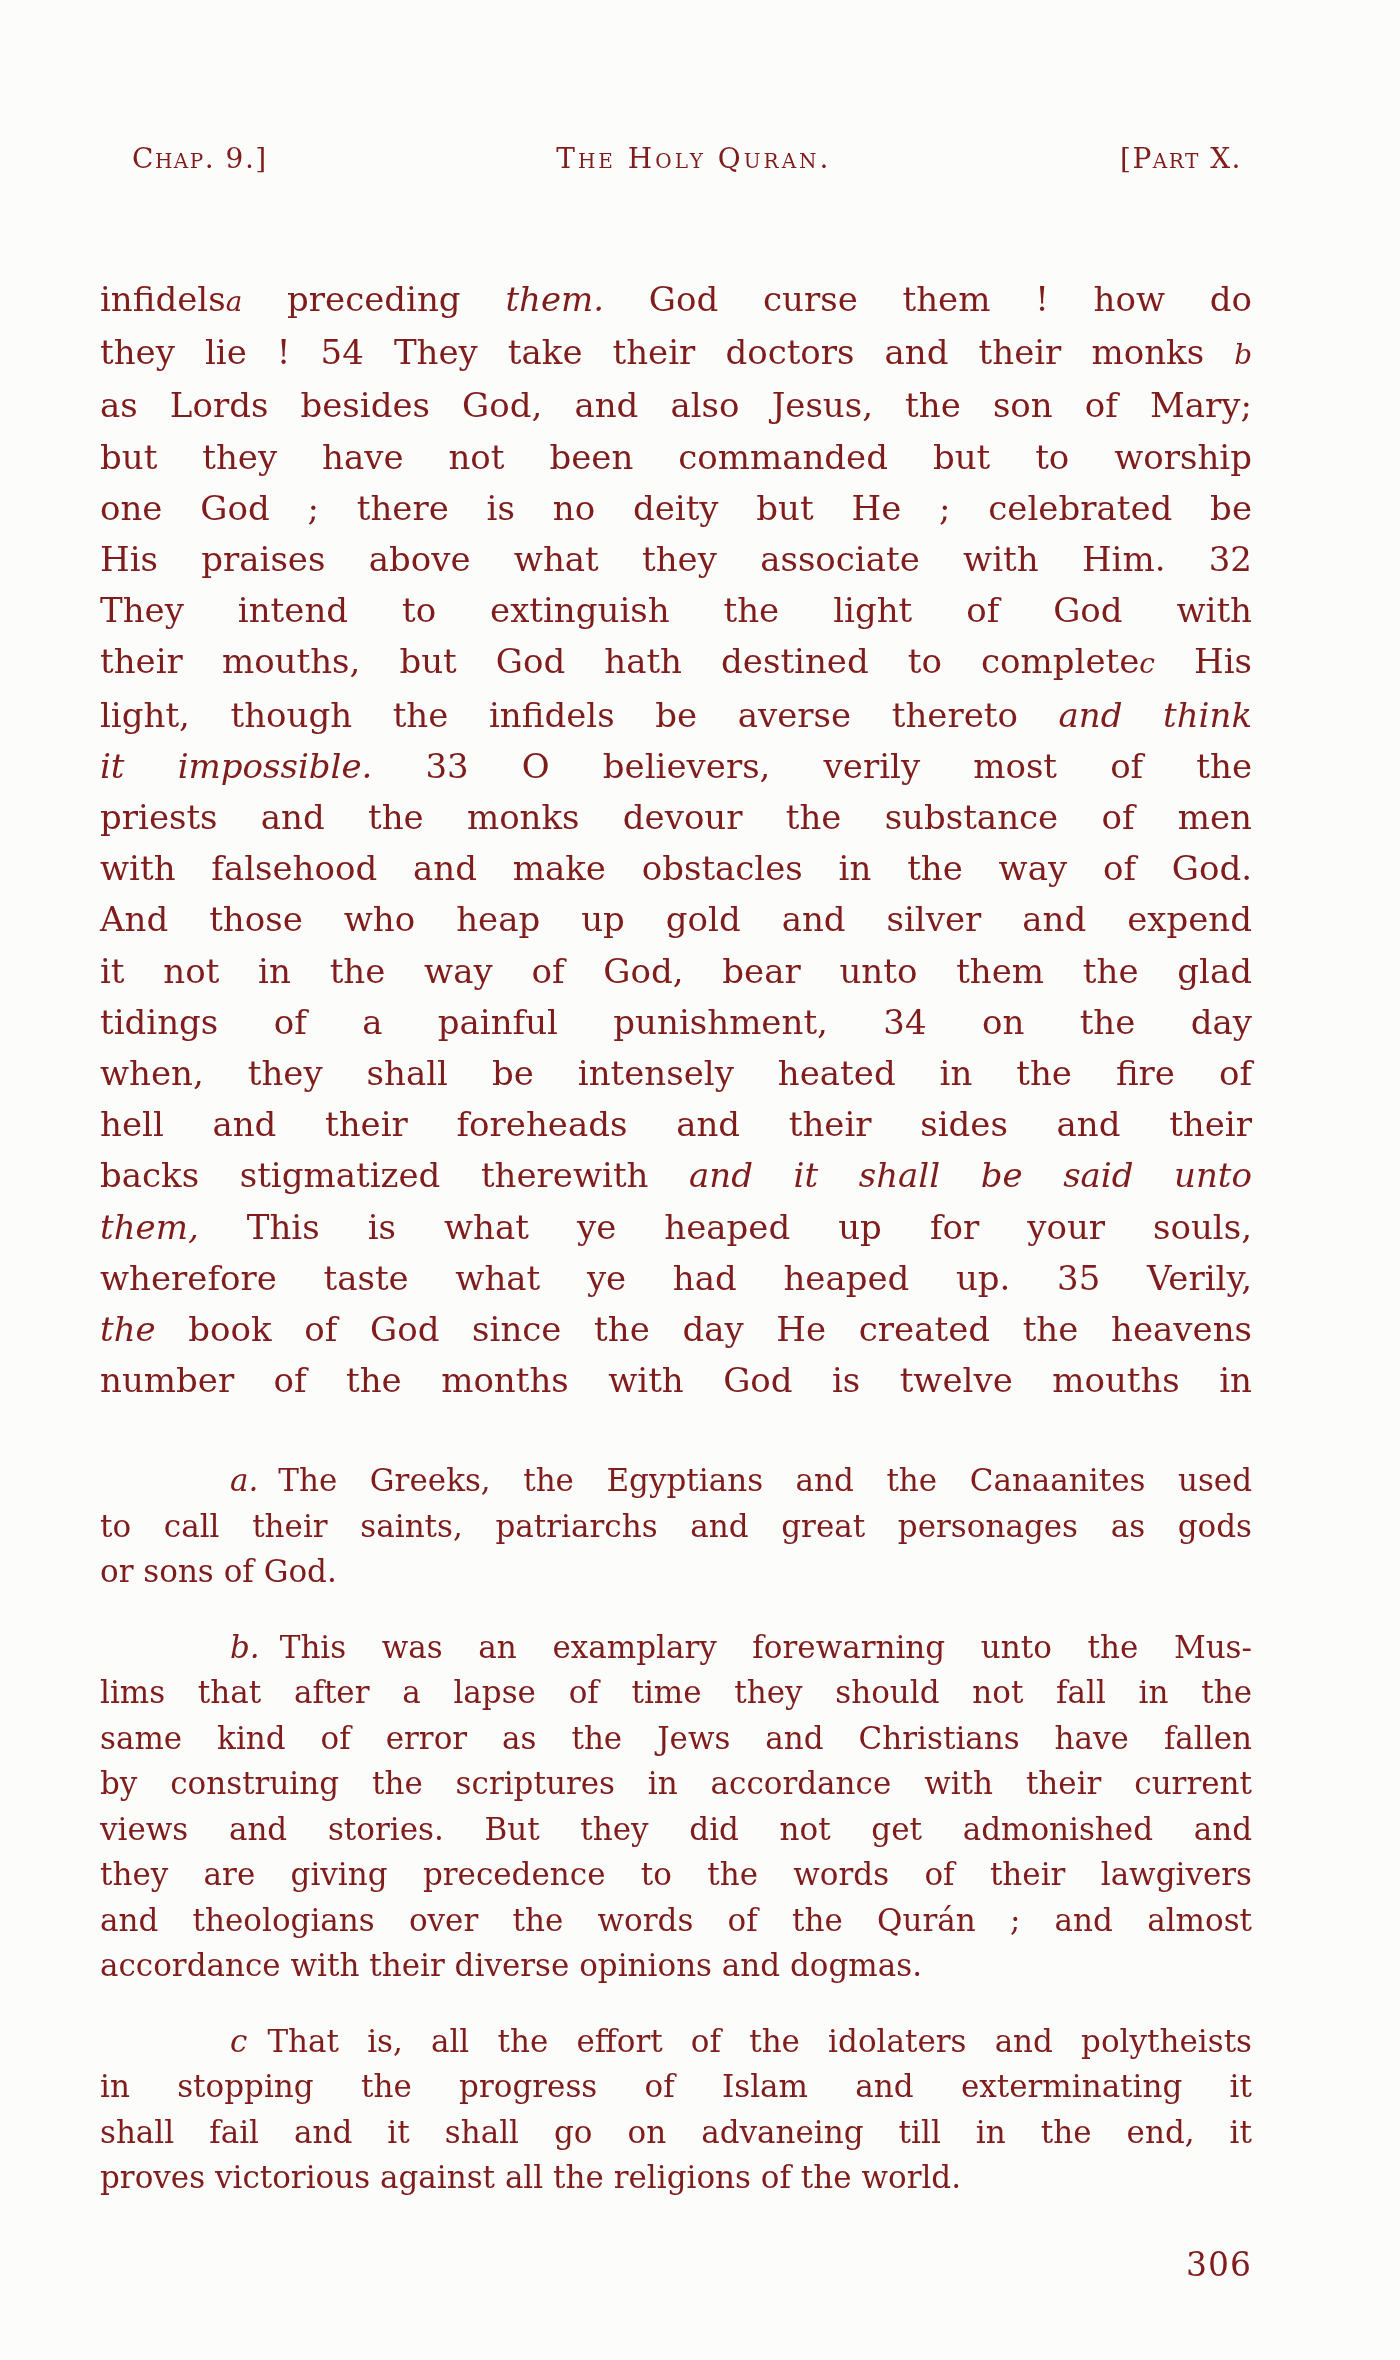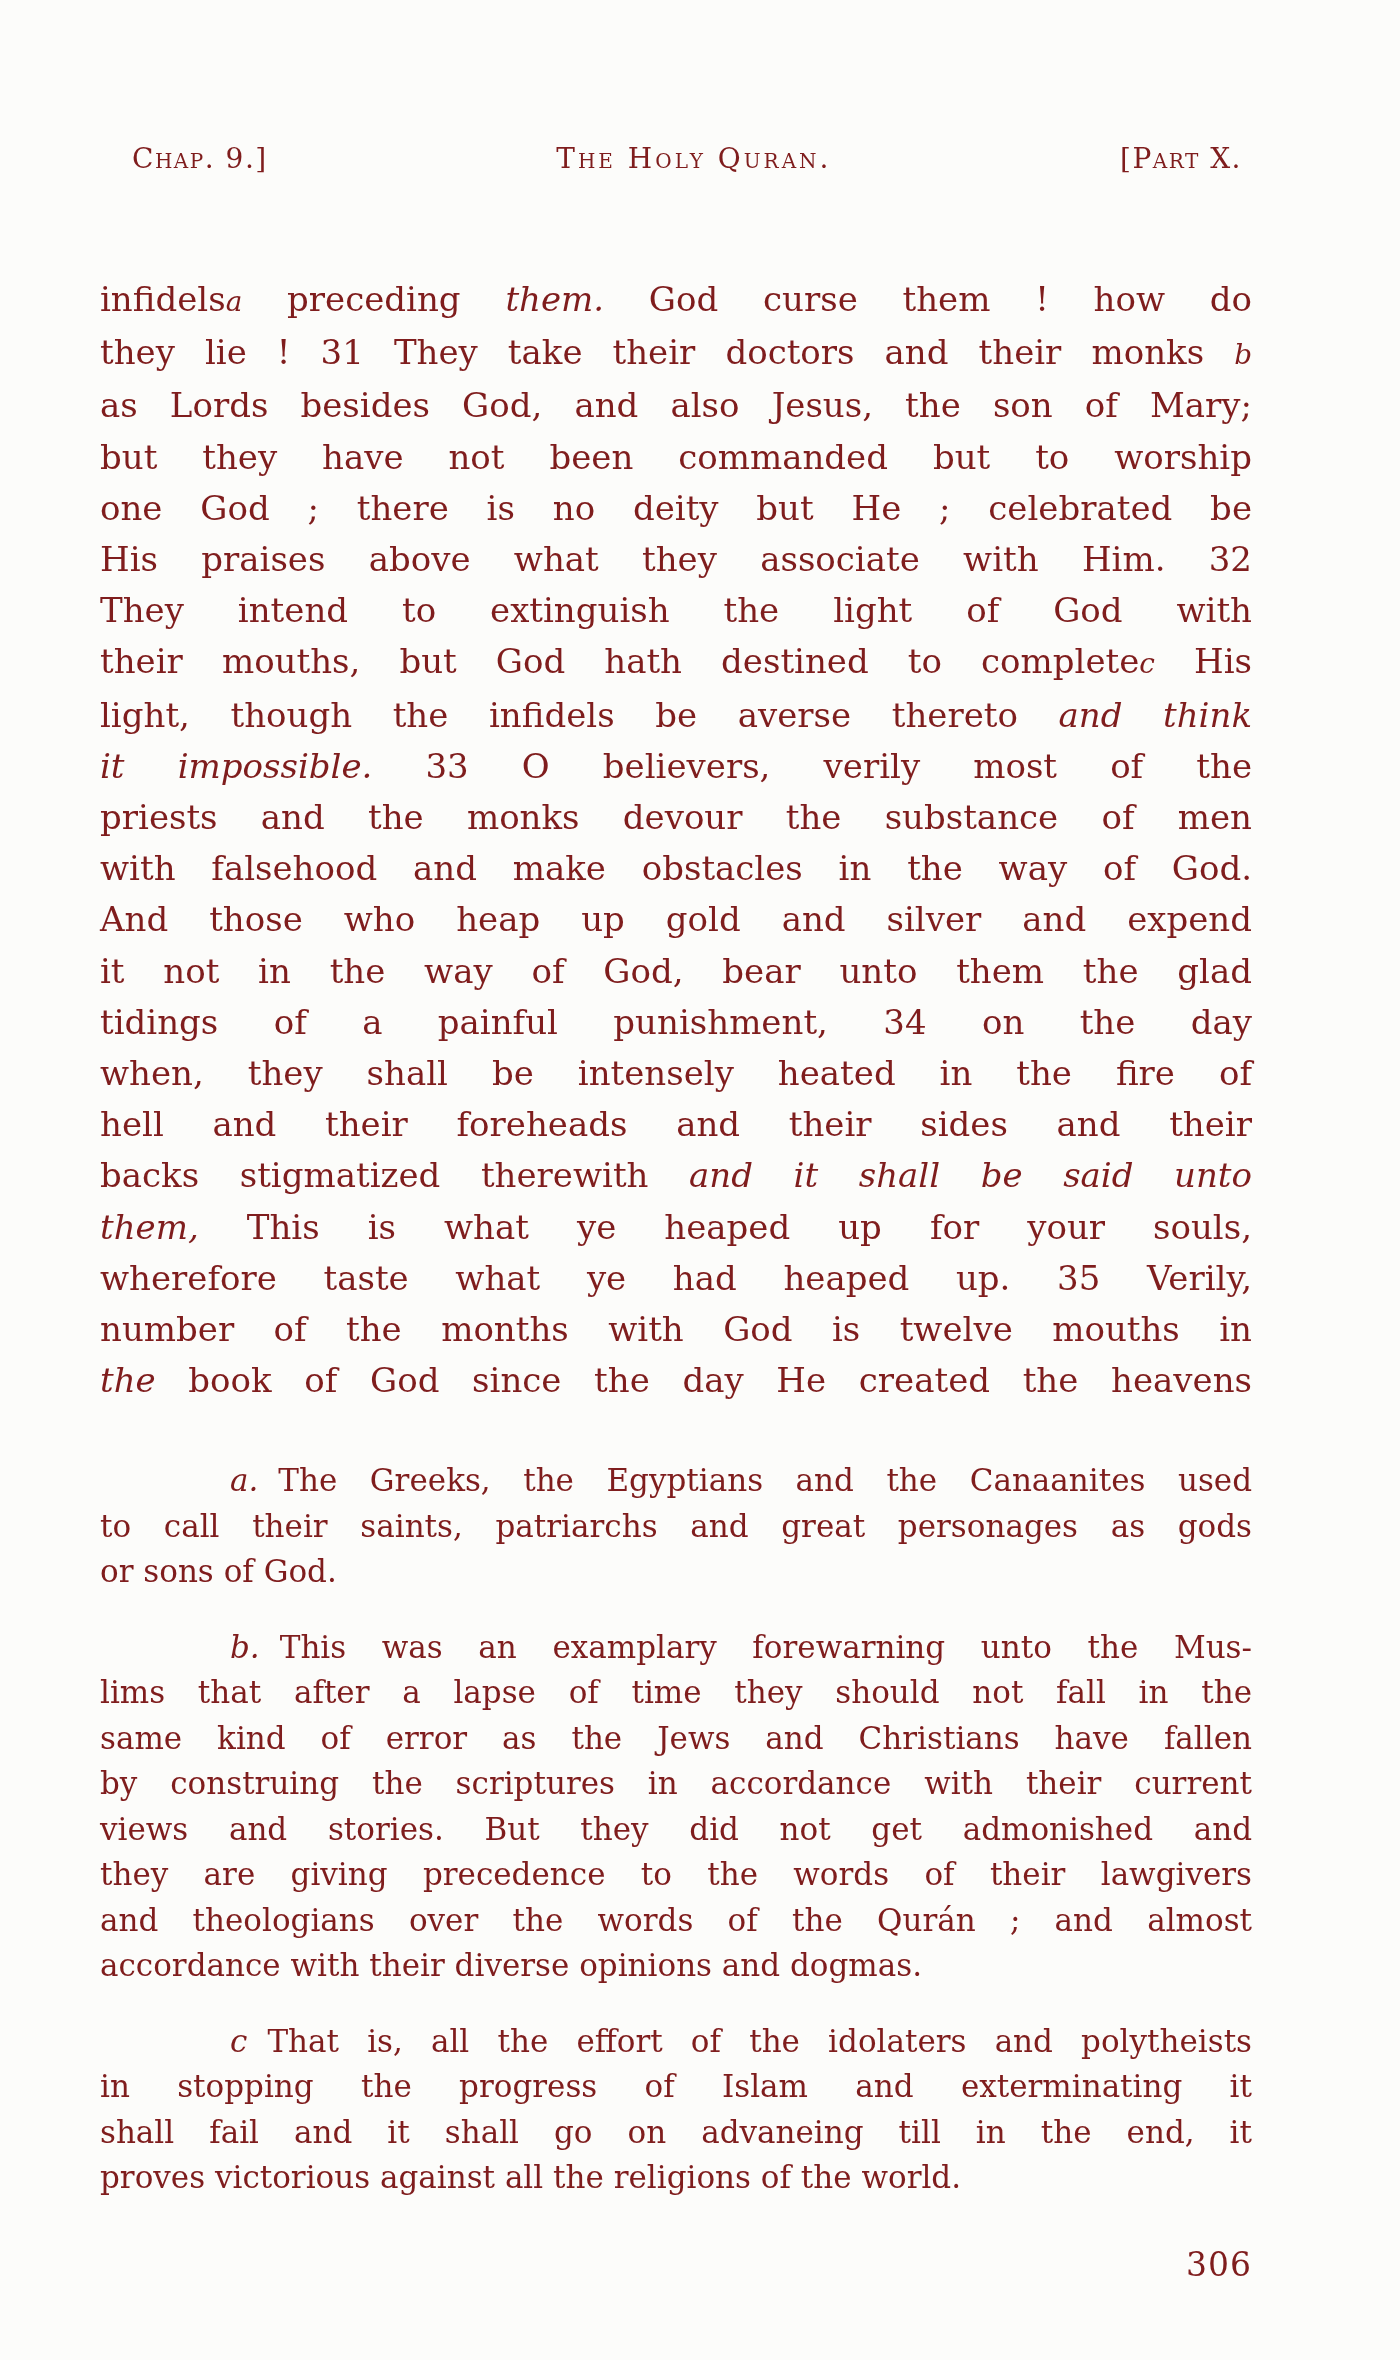--- a/index.html
+++ b/index.html
@@ -63,41 +63,41 @@
   <div class="content">
 
     <div class="running-head">
       <span>Chap. 9.]</span>
       <span class="mid">The Holy Quran.</span>
       <span>[Part X.</span>
     </div>
 
     <div class="body-text">
         <div class="tline"><span>infidels</span><span class="mark-inline">a</span><span> preceding </span><i>them.</i><span> God curse them ! how do</span></div>
-        <div class="tline"><span>they lie ! 31 They take their doctors and their monks </span><span class="mark-inline">b</span></div>
+        <div class="tline"><span>they lie ! 54 They take their doctors and their monks </span><span class="mark-inline">b</span></div>
         <div class="tline"><span>as Lords besides God, and also Jesus, the son of Mary;</span></div>
         <div class="tline"><span>but they have not been commanded but to worship</span></div>
         <div class="tline"><span>one God ; there is no deity but He ; celebrated be</span></div>
         <div class="tline"><span>His praises above what they associate with Him. 32</span></div>
         <div class="tline"><span>They intend to extinguish the light of God with</span></div>
         <div class="tline"><span>their mouths, but God hath destined to complete</span><span class="mark-inline">c</span><span> His</span></div>
         <div class="tline"><span>light, though the infidels be averse thereto </span><i>and think</i></div>
         <div class="tline"><i>it impossible.</i><span> 33 O believers, verily most of the</span></div>
         <div class="tline"><span>priests and the monks devour the substance of men</span></div>
         <div class="tline"><span>with falsehood and make obstacles in the way of God.</span></div>
         <div class="tline"><span>And those who heap up gold and silver and expend</span></div>
         <div class="tline"><span>it not in the way of God, bear unto them the glad</span></div>
         <div class="tline"><span>tidings of a painful punishment, 34 on the day</span></div>
         <div class="tline"><span>when, they shall be intensely heated in the fire of</span></div>
         <div class="tline"><span>hell and their foreheads and their sides and their</span></div>
         <div class="tline"><span>backs stigmatized therewith </span><i>and it shall be said unto</i></div>
         <div class="tline"><i>them,</i><span> This is what ye heaped up for your souls,</span></div>
         <div class="tline"><span>wherefore taste what ye had heaped up. 35 Verily,</span></div>
+        <div class="tline"><i>the</i><span> book of God since the day He created the heavens</span></div>
         <div class="tline"><span>number of the months with God is twelve mouths in</span></div>
-        <div class="tline"><i>the</i><span> book of God since the day He created the heavens</span></div>
       </div>
 
     <div class="footnotes">
         <div class="footnote">
           <div class="tline indent"><span class="fnmark">a.</span><span>The Greeks, the Egyptians and the Canaanites used</span></div>
           <div class="tline"><span>to call their saints, patriarchs and great personages as gods</span></div>
           <div class="tline end"><span>or sons of God.</span></div>
         </div>
         <div class="footnote">
           <div class="tline indent"><span class="fnmark">b.</span><span>This was an examplary forewarning unto the Mus-</span></div>

